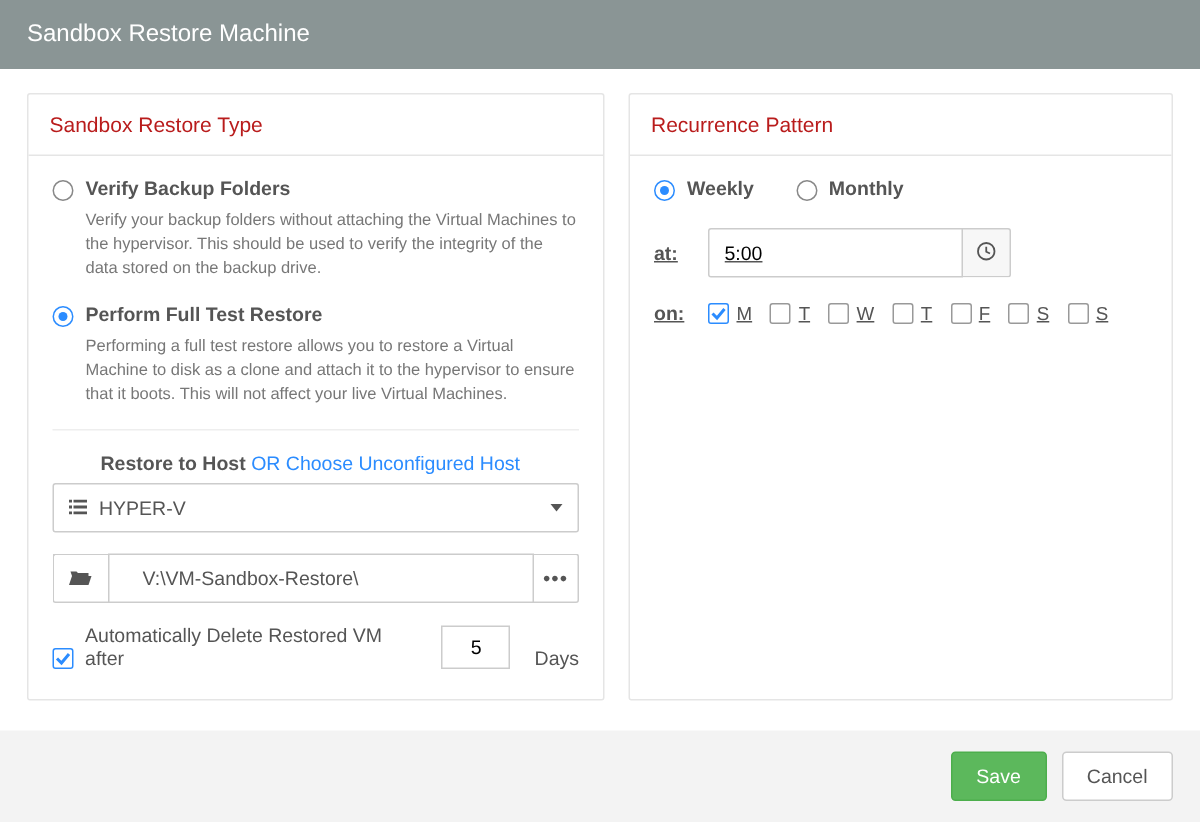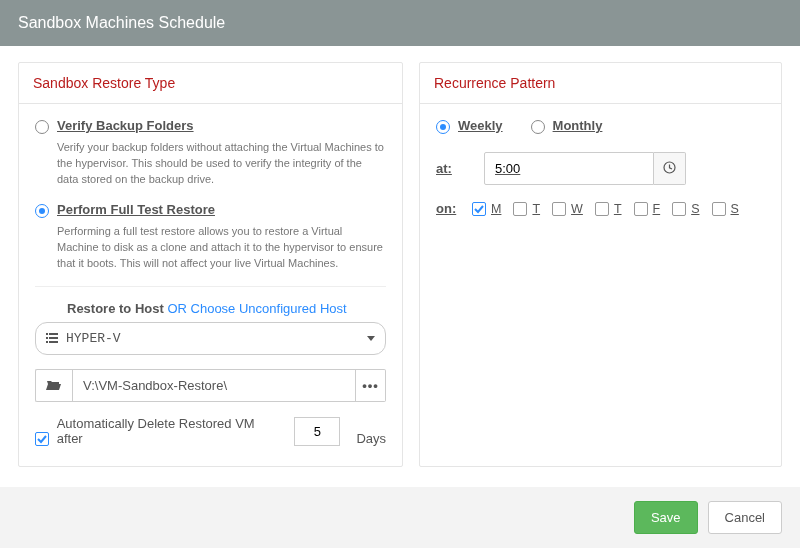--- a/index.html
+++ b/index.html
@@ -4,64 +4,64 @@
 <style>
   * { box-sizing: border-box; margin: 0; padding: 0; }
   body { font-family: Arial, Helvetica, sans-serif; font-size: 13px; color: #555; background: #fff; width: 800px; }
   .header { background: #8a9595; color: #fff; padding: 14px 18px; font-size: 16px; }
   .content { display: flex; gap: 16px; padding: 16px 18px 20px 18px; }
   .panel { border: 1px solid #e5e5e5; border-radius: 2px; flex: 1; min-width: 0; }
   .panel-left { flex: 0 0 385px; }
   .panel-right { flex: 1; }
   .panel-title { padding: 12px 14px; border-bottom: 1px solid #e5e5e5; font-size: 14px; color: #b91c1c; }
   .panel-body { padding: 14px 16px 20px 16px; }
-  .radio-row { display: flex; align-items: flex-start; gap: 8px; margin-bottom: 6px; text-decoration: underline; }
+  .radio-row { display: flex; align-items: flex-start; gap: 8px; margin-bottom: 6px; }
   .radio-outer { width: 14px; height: 14px; border: 1px solid #888; border-radius: 50%; display: flex; align-items: center; justify-content: center; margin-top: 2px; flex: none; cursor: pointer; }
   .radio-outer.checked { border-color: #2b8cff; }
   .radio-inner { width: 6px; height: 6px; border-radius: 50%; background: #2b8cff; display: none; }
   .radio-outer.checked .radio-inner { display: block; }
   .opt-label { font-weight: bold; color: #555; font-size: 13px; }
   .opt-desc { color: #777; font-size: 11px; line-height: 1.45; margin: 2px 0 14px 22px; }
   .hr { border: none; border-top: 1px solid #eee; margin: 6px 0 14px 0; }
   .field-label { font-weight: bold; font-size: 13px; color: #555; margin-bottom: 6px; padding-left: 32px; }
   .or-link { color: #2b8cff; font-weight: normal; cursor: pointer; }
-  .select-host { display: flex; align-items: center; justify-content: space-between; border: 1px solid #ccc; border-radius: 12px; padding: 8px 10px; margin-bottom: 14px; cursor: pointer; background: #fff; font-family: Liberation Mono, monospace; }
+  .select-host { display: flex; align-items: center; justify-content: space-between; border: 1px solid #ccc; border-radius: 2px; padding: 8px 10px; margin-bottom: 14px; cursor: pointer; background: #fff; }
   .host-left { display: flex; align-items: center; gap: 8px; }
   .list-icon svg, .folder-icon svg, .more-icon-wrap, .clock-icon svg { display: block; }
   .caret-down { width: 0; height: 0; border-left: 4px solid transparent; border-right: 4px solid transparent; border-top: 5px solid #555; }
   .location-row { display: flex; align-items: stretch; margin-bottom: 14px; }
   .loc-btn { border: 1px solid #ccc; padding: 6px 10px; display: flex; align-items: center; justify-content: center; background: #fff; cursor: pointer; }
   .loc-btn.left { border-radius: 2px 0 0 2px; border-right: none; }
   .loc-btn.right { border-radius: 0 2px 2px 0; border-left: none; width: 30px; }
-  .loc-input { flex: 1; border: 1px solid #ccc; padding: 8px 10px; font-size: 13px; color: #555; outline: none; }
+  .loc-input { flex: 1; border: 1px solid #ccc; padding: 8px 22px; font-size: 13px; color: #555; outline: none; }
   .auto-row { display: flex; align-items: flex-end; gap: 8px; }
   .checkbox { width: 14px; height: 14px; border: 1px solid #2b8cff; border-radius: 2px; display: flex; align-items: center; justify-content: center; cursor: pointer; }
   .checkbox.unchecked { border-color: #999; background: #fff; }
   .checkbox svg { display: none; }
   .checkbox.checked svg { display: block; }
   .days-input { width: 46px; border: 1px solid #ccc; padding: 6px 6px; text-align: center; margin: 0 8px; font-size: 13px; }
   .recurrence-row { display: flex; align-items: center; gap: 28px; margin-bottom: 18px; }
   .at-row, .on-row { display: flex; align-items: center; gap: 10px; margin-bottom: 16px; text-decoration: underline; }
   .row-label { width: 26px; font-weight: bold; color: #555; }
   .time-group { display: flex; align-items: stretch; }
-  .time-input { width: 170px; border: 1px solid #ccc; padding: 8px 10px; font-size: 13px; border-radius: 2px 0 0 2px; outline: none; margin-left: 12px; }
+  .time-input { width: 170px; border: 1px solid #ccc; padding: 8px 10px; font-size: 13px; border-radius: 2px 0 0 2px; outline: none; }
   .time-btn { border: 1px solid #ccc; border-left: none; border-radius: 0 2px 2px 0; width: 32px; display: flex; align-items: center; justify-content: center; background: #f7f7f7; cursor: pointer; }
   .days-row { display: flex; align-items: center; gap: 12px; flex-wrap: wrap; }
   .day-item { display: flex; align-items: center; gap: 5px; font-size: 12.5px; cursor: pointer; }
   .footer { background: #f3f3f3; padding: 14px 18px; display: flex; justify-content: flex-end; gap: 10px; }
   .btn { padding: 8px 16px; font-size: 13px; border-radius: 3px; cursor: pointer; border: 1px solid transparent; }
   .btn-save { background: #5cb85c; color: #fff; border-color: #4cae4c; }
   .btn-cancel { background: #fff; color: #555; border-color: #ccc; }
   .dots { font-weight: bold; letter-spacing: 1px; color: #555; }
 </style>
 </head>
 <body>
 
 <div class="header">
-  <span>Sandbox Machines Schedule</span>
+  <span>Sandbox Restore Machine</span>
 </div>
 
 <div class="content">
 
   <div class="panel panel-left">
     <div class="panel-title">Sandbox Restore Type</div>
     <div class="panel-body">
 
       <div class="radio-row">
         <div class="radio-outer"></div>

